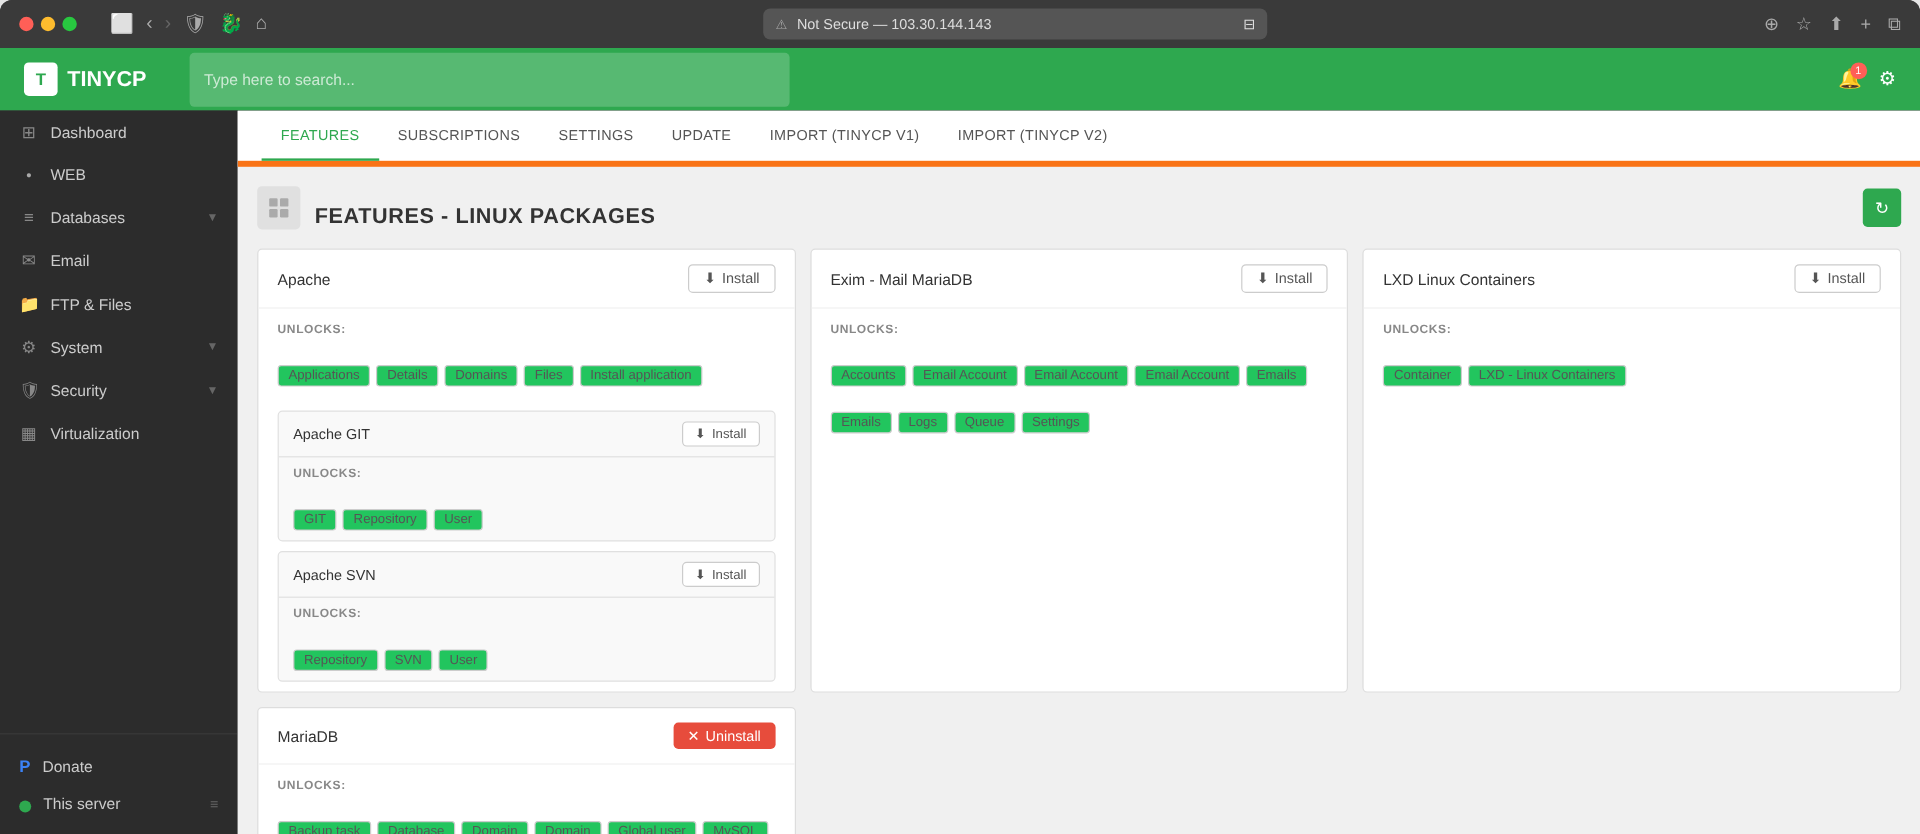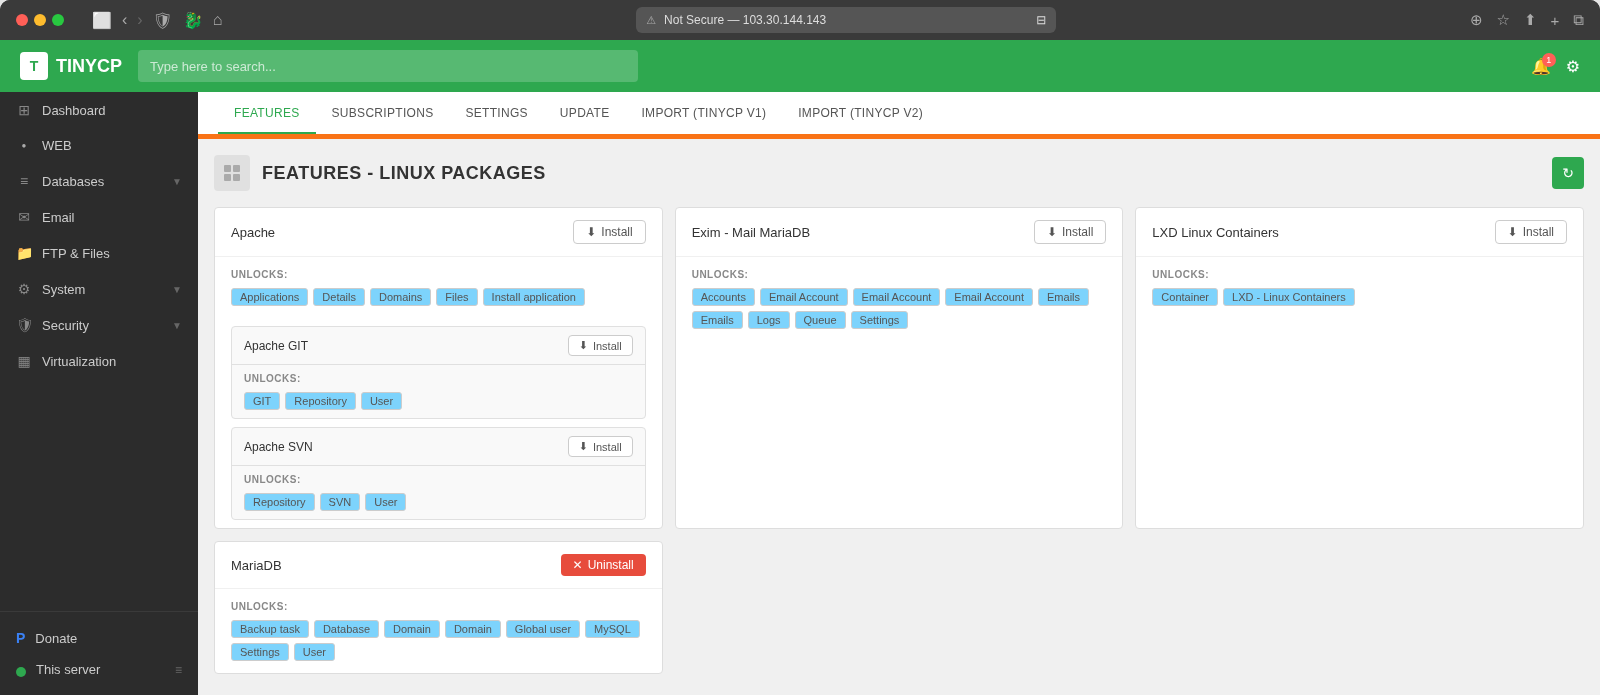--- a/index.html
+++ b/index.html
@@ -81,27 +81,28 @@
       width: 28px; height: 28px;
       background: white;
       border-radius: 4px;
       display: flex; align-items: center; justify-content: center;
       color: #2ea84f;
       font-size: 14px; font-weight: bold;
     }
     .search-bar {
       flex: 1;
       max-width: 500px;
-      height: 32px;
+      height: 45px;
       background: rgba(255,255,255,0.2);
       border: none;
       border-radius: 4px;
       padding: 0 12px;
       color: rgba(255,255,255,0.8);
       font-size: 13px;
+      margin-left: 20px;
     }
     .search-bar::placeholder { color: rgba(255,255,255,0.7); }
     .header-right { margin-left: auto; display: flex; gap: 14px; align-items: center; color: white; }
     .notif-badge { position: relative; }
     .badge-dot {
       position: absolute;
       top: -4px; right: -4px;
       background: #ff5f57;
       color: white;
       font-size: 9px;
@@ -212,21 +213,21 @@
       padding: 16px;
     }
     .page-header {
       display: flex;
       align-items: center;
       justify-content: space-between;
       margin-bottom: 16px;
     }
     .page-title-area {
       display: flex;
-      align-items: center;
+      align-items: flex-end;
       gap: 12px;
     }
     .page-icon {
       width: 36px; height: 36px;
       background: #e0e0e0;
       border-radius: 4px;
       display: flex; align-items: center; justify-content: center;
       font-size: 16px; color: #555;
     }
     .page-title {
@@ -298,26 +299,27 @@
     .unlocks-label {
       font-size: 10px;
       font-weight: 700;
       color: #888;
       text-transform: uppercase;
       letter-spacing: 0.5px;
       margin-bottom: 8px;
     }
     .tags { display: flex; flex-wrap: wrap; gap: 5px; }
     .tag {
-      background: #7dd3fc;
+      background: #22c55e;
       border: 1px solid #ccc;
       border-radius: 3px;
       padding: 2px 8px;
       font-size: 11px;
       color: #555;
+      margin-top: 16px;
     }
 
     
     .sub-package {
       background: #f9f9f9;
       border: 1px solid #e0e0e0;
       border-radius: 4px;
       margin: 8px 16px 8px 16px;
     }
     .sub-package-header {

